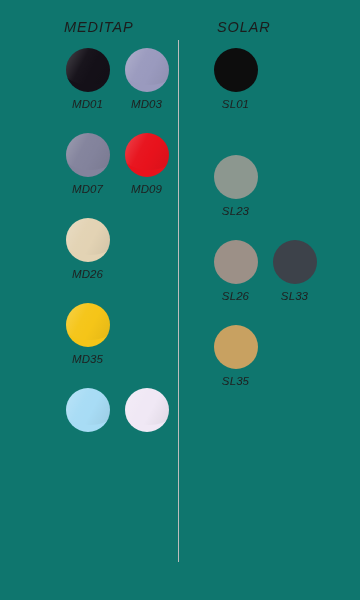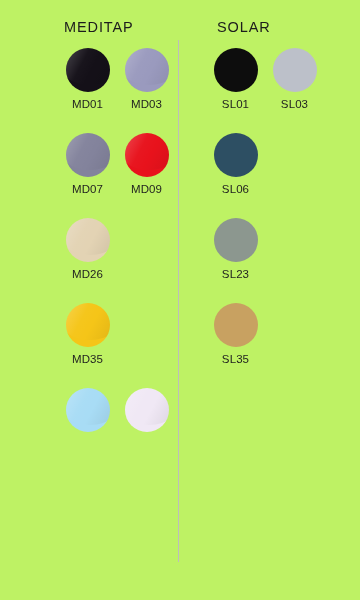--- a/index.html
+++ b/index.html
@@ -9,21 +9,22 @@
     height: 600px;
     background: #ffffff;
     font-family: "Liberation Sans", sans-serif;
     overflow: hidden;
   }
 
   #swatch-page {
     position: relative;
     width: 360px;
     height: 600px;
-    background: #bef264;
+    background: #0f766e;
+    font-style: italic;
   }
 
   
   .divider {
     position: absolute;
     left: 178px;
     top: 40px;
     width: 1px;
     height: 522px;
     background: #bdbdbd;
@@ -164,39 +165,41 @@
   </div>
 
   <div class="column solar">
     <div class="col-title">SOLAR</div>
     <div class="rows">
         <div class="swatch-row">
           <div class="swatch">
             <span class="chip matte" style="background: rgb(13, 13, 13);"></span>
             <span class="chip-label">SL01</span>
           </div>
-          <div class="swatch">
-            <span class="chip matte" style="background: rgb(188, 192, 201);"></span>
-            <span class="chip-label">SL03</span>
-          </div>
-        </div>
-        <div class="swatch-row">
-          <div class="swatch">
-            <span class="chip matte" style="background: rgb(45, 79, 99);"></span>
-            <span class="chip-label">SL06</span>
-          </div>
+        </div>
+        <div class="swatch-row">
         </div>
         <div class="swatch-row">
           <div class="swatch">
             <span class="chip matte" style="background: rgb(140, 151, 143);"></span>
             <span class="chip-label">SL23</span>
           </div>
         </div>
         <div class="swatch-row">
           <div class="swatch">
+            <span class="chip matte" style="background: rgb(156, 144, 135);"></span>
+            <span class="chip-label">SL26</span>
+          </div>
+          <div class="swatch">
+            <span class="chip matte" style="background: rgb(61, 66, 74);"></span>
+            <span class="chip-label">SL33</span>
+          </div>
+        </div>
+        <div class="swatch-row">
+          <div class="swatch">
             <span class="chip matte" style="background: rgb(200, 161, 97);"></span>
             <span class="chip-label">SL35</span>
           </div>
         </div>
       </div>
   </div>
 
 </div>
 
 </body></html>

